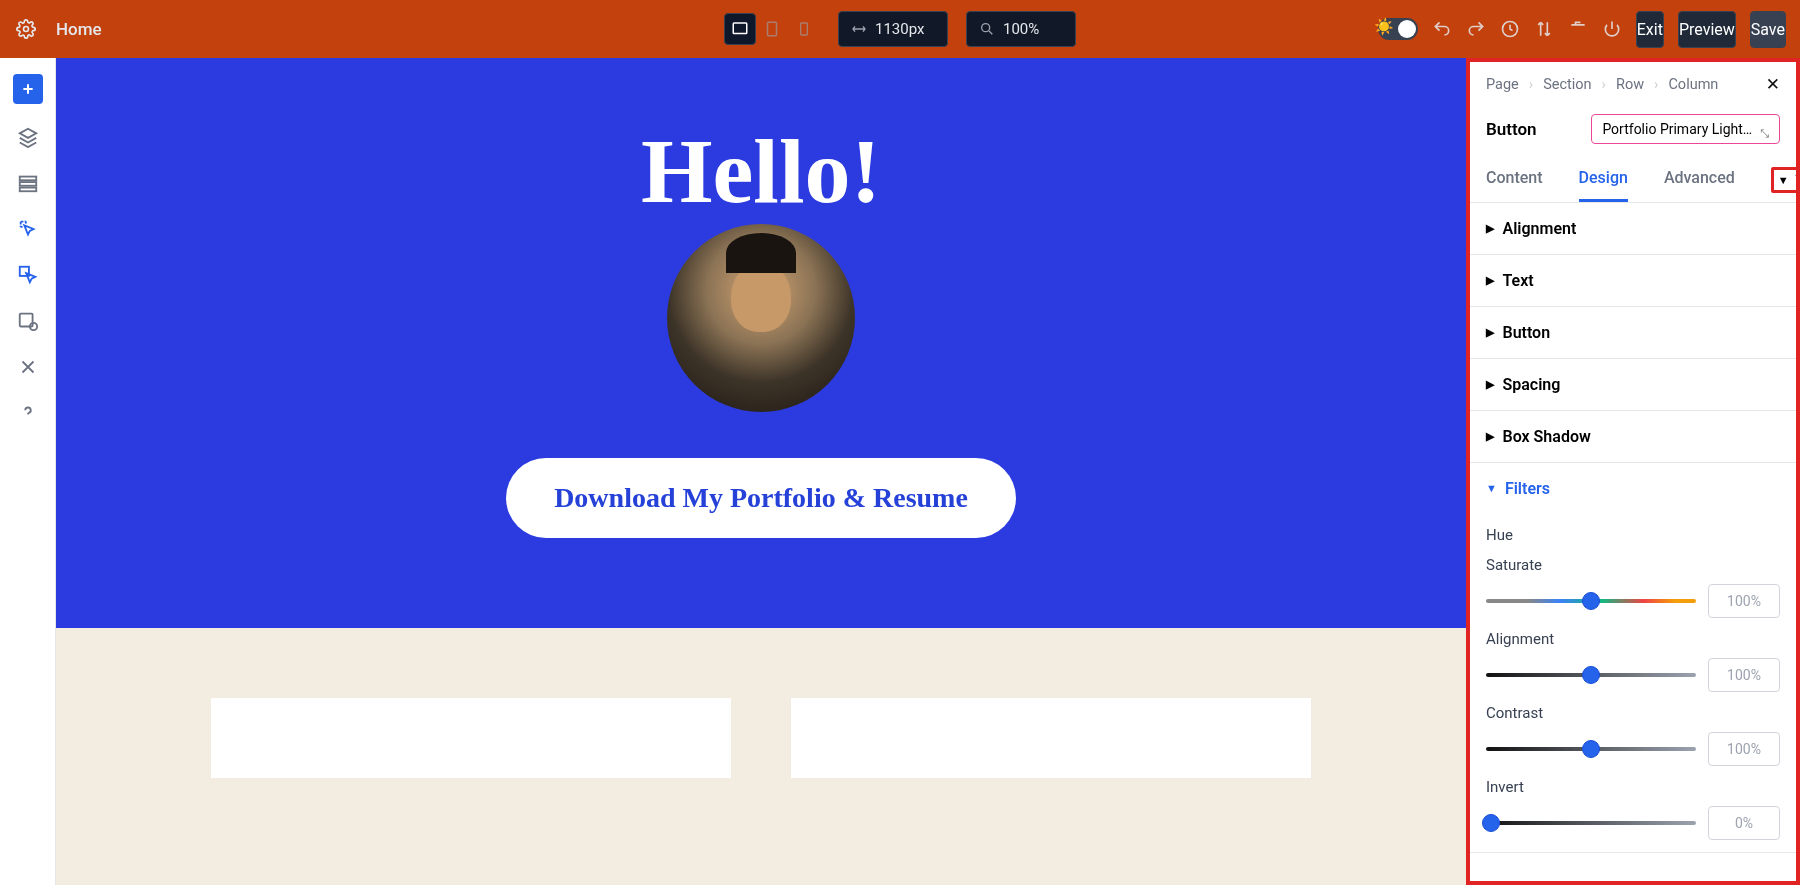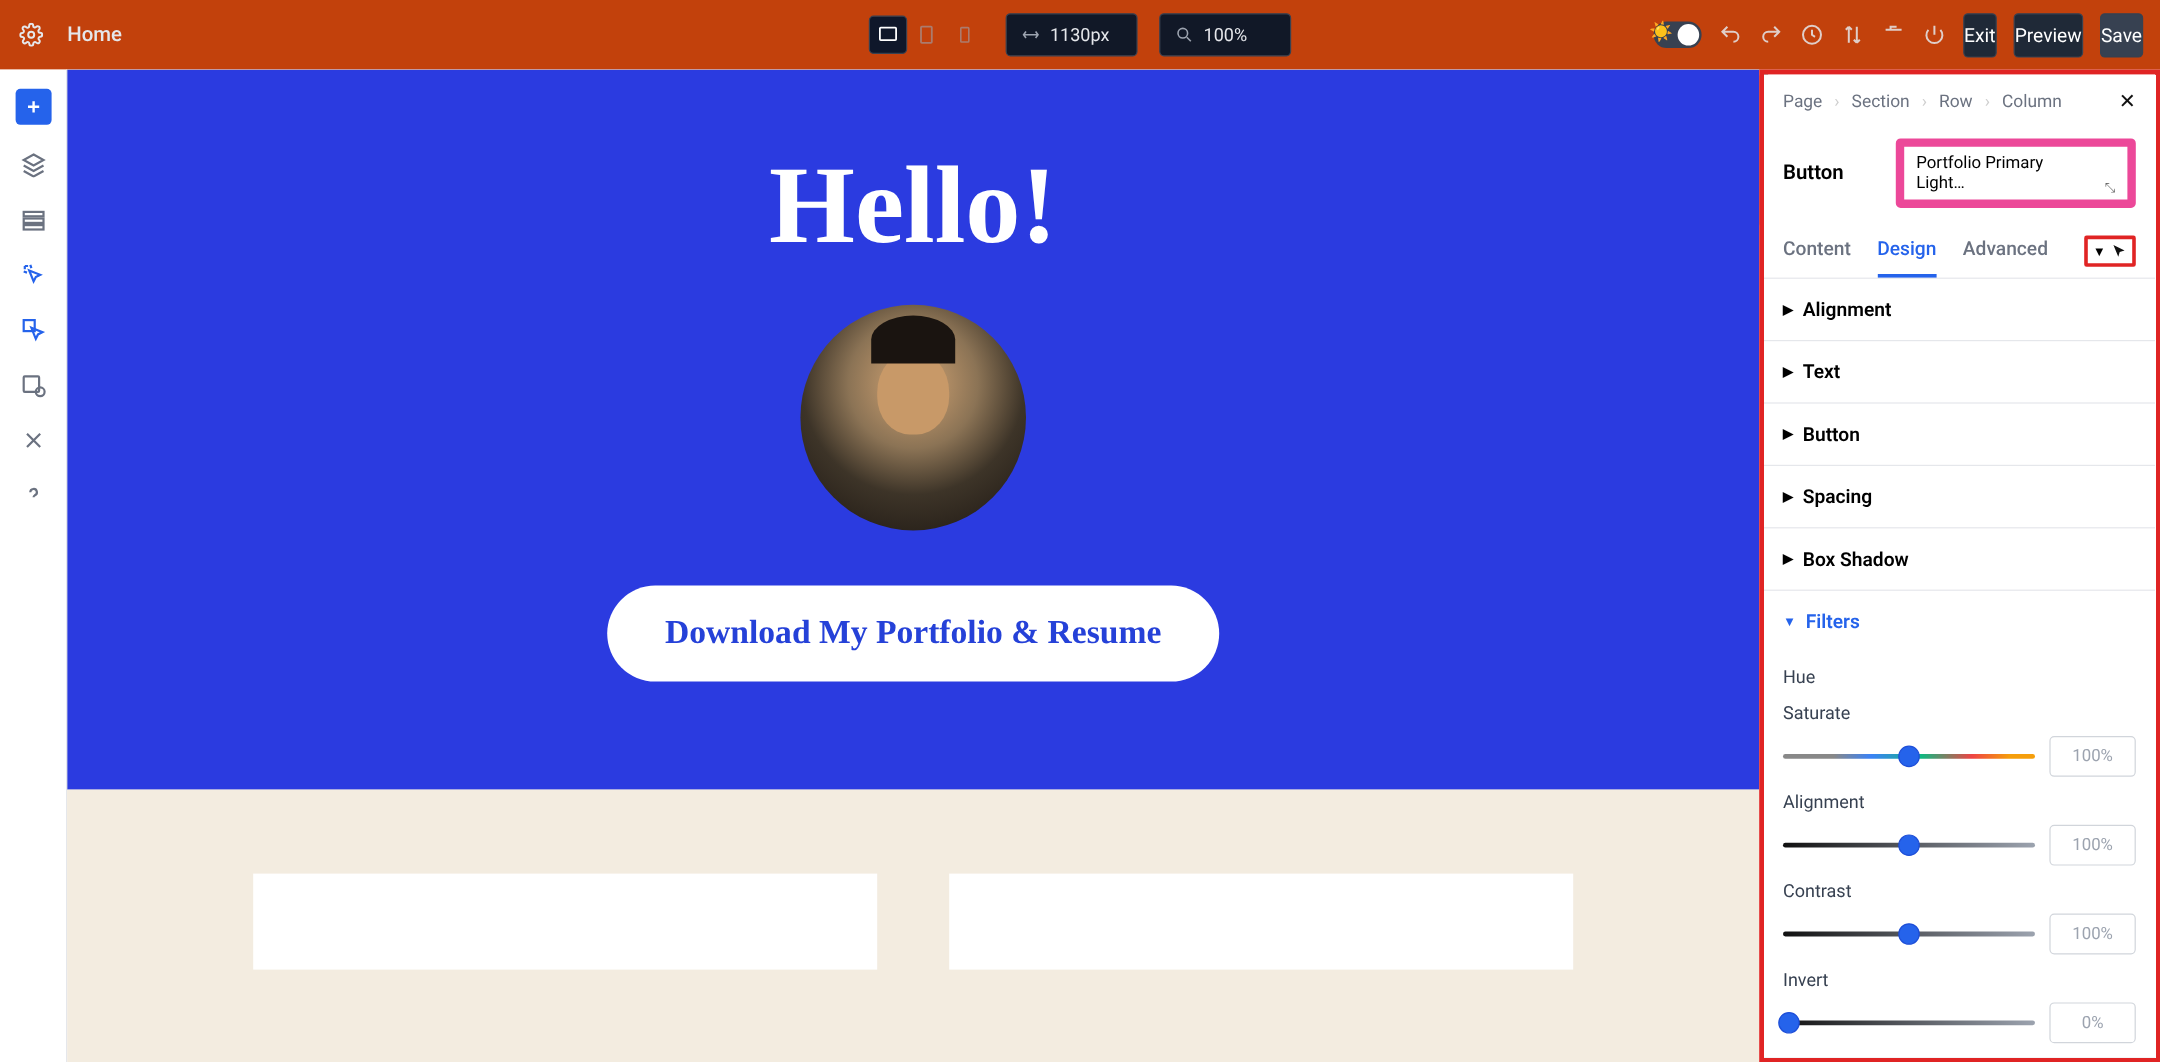--- a/index.html
+++ b/index.html
@@ -20,39 +20,39 @@
 .sun-knob{width:18px;height:18px;background:#fff;border-radius:50%;position:absolute;right:2px;top:2px}
 .tb-icon{width:20px;height:20px;cursor:pointer;opacity:.85}
 .btn{padding:8px 0;border:1px solid #374151;border-radius:4px;background:#1f2937;color:#fff;font-size:16px;cursor:pointer}
 .btn.save{background:#374151}
 .leftbar{position:absolute;left:0;top:58px;bottom:0;width:56px;background:#fff;border-right:1px solid #e5e7eb;display:flex;flex-direction:column;align-items:center;padding-top:16px;gap:20px}
 .lb-add{width:30px;height:30px;background:#2563eb;border-radius:4px;display:flex;align-items:center;justify-content:center;cursor:pointer}
 .lb-icon{width:26px;height:26px;display:flex;align-items:center;justify-content:center;cursor:pointer;color:#6b7280}
 .lb-icon.active{color:#2563eb}
 .canvas{position:absolute;left:56px;top:58px;right:334px;bottom:0;background:#f3ece0;overflow:auto}
 .hero{background:#2b3be0;padding:60px 0 90px;text-align:center}
-.hero h1{color:#fff;font-size:92px;font-weight:600;font-family:Georgia,serif;margin-bottom:30px}
+.hero h1{color:#fff;font-size:92px;font-weight:600;font-family:Georgia,serif;}
 .avatar{width:188px;height:188px;border-radius:50%;margin:0 auto 46px;background:radial-gradient(circle at 50% 35%,#d4a574 0%,#8b7355 35%,#3d3428 60%,#1a1410 100%);position:relative;overflow:hidden}
 .avatar::before{content:'';position:absolute;left:50%;top:20%;transform:translateX(-50%);width:60px;height:70px;background:#c89968;border-radius:50% 50% 45% 45%}
 .avatar::after{content:'';position:absolute;left:50%;top:5%;transform:translateX(-50%);width:70px;height:40px;background:#1a1410;border-radius:50% 50% 0 0}
 .cta{display:inline-block;background:#fff;color:#2541d8;padding:24px 48px;border-radius:999px;font-size:28px;font-weight:700;font-family:Georgia,serif;cursor:pointer}
 .featured{background:#f3ece0;padding:70px 0 0;text-align:center}
 .featured h2{font-size:64px;font-weight:600;font-family:Georgia,serif;color:#111;margin-bottom:54px}
 .cards{display:flex;gap:60px;justify-content:center;padding:0 60px}
 .card{width:520px;height:80px;background:#fff}
 .scrollbar{position:absolute;right:326px;top:60px;width:8px;height:130px;background:#bbb;border-radius:4px}
 .panel{position:absolute;right:0;top:58px;bottom:0;width:334px;background:#fff;border:4px solid #e02424;border-top:4px solid #e02424;display:flex;flex-direction:column;overflow:auto}
 .bc-row{display:flex;align-items:center;padding:12px 16px;font-size:14.5px;color:#6b7280;gap:10px}
 .bc-sep{color:#cfcfcf}
 .bc-close{margin-left:auto;cursor:pointer;color:#111;font-size:17px}
 .el-row{display:flex;align-items:center;padding:8px 16px 14px;gap:10px}
 .el-name{font-size:17px;font-weight:600}
-.style-dd{margin-left:auto;border:7px solid #ec4899;border-radius:4px;padding:6px 10px;font-size:14px;display:flex;align-items:flex-end;gap:8px;cursor:pointer;max-width:200px}
+.style-dd{margin-left:auto;border:1px solid #ec4899;border-radius:4px;padding:6px 10px;font-size:14px;display:flex;align-items:flex-end;gap:8px;cursor:pointer;max-width:200px}
 .arr2{font-size:11px;line-height:7px;opacity:.6}
-.tabs{display:flex;align-items:center;padding:0 16px;border-bottom:1px solid #e5e7eb;gap:22px}
+.tabs{display:flex;align-items:center;padding:0 16px;border-bottom:1px solid #e5e7eb;gap:36px}
 .tab{padding:10px 0 12px;font-size:16px;color:#6b7280;cursor:pointer;border-bottom:3px solid transparent;font-weight:500}
 .tab.active{color:#2563eb;border-bottom-color:#2563eb}
 .tab-tools{margin-left:auto;display:flex;align-items:center;gap:4px;border:3px solid #e02424;padding:3px 4px;border-radius:2px}
 .acc{border-bottom:1px solid #e5e7eb}
 .acc-h{padding:16px 16px;display:flex;align-items:center;gap:8px;font-size:16px;font-weight:600;cursor:pointer}
 .acc-h .tri{font-size:11px}
 .acc-h.open{color:#2563eb}
 .filters-body{padding:0 16px 12px}
 .fld{margin-top:12px}
 .fld-lbl{font-size:15px;color:#374151;margin-bottom:10px}

